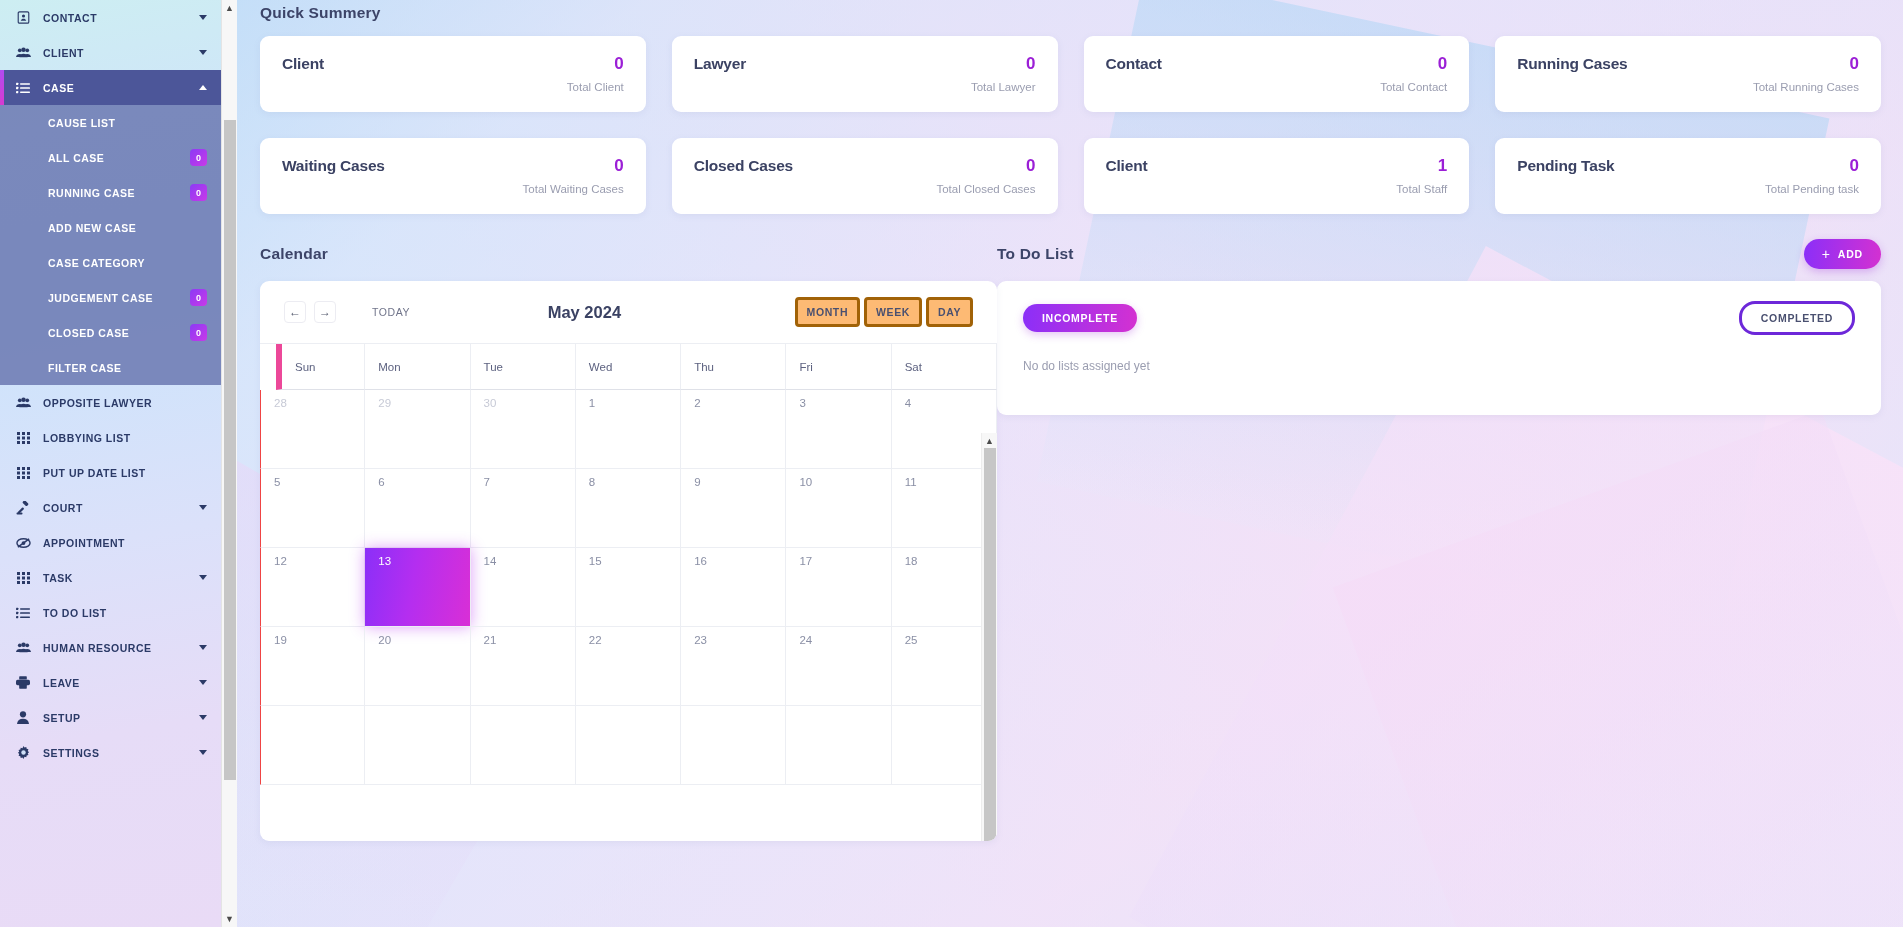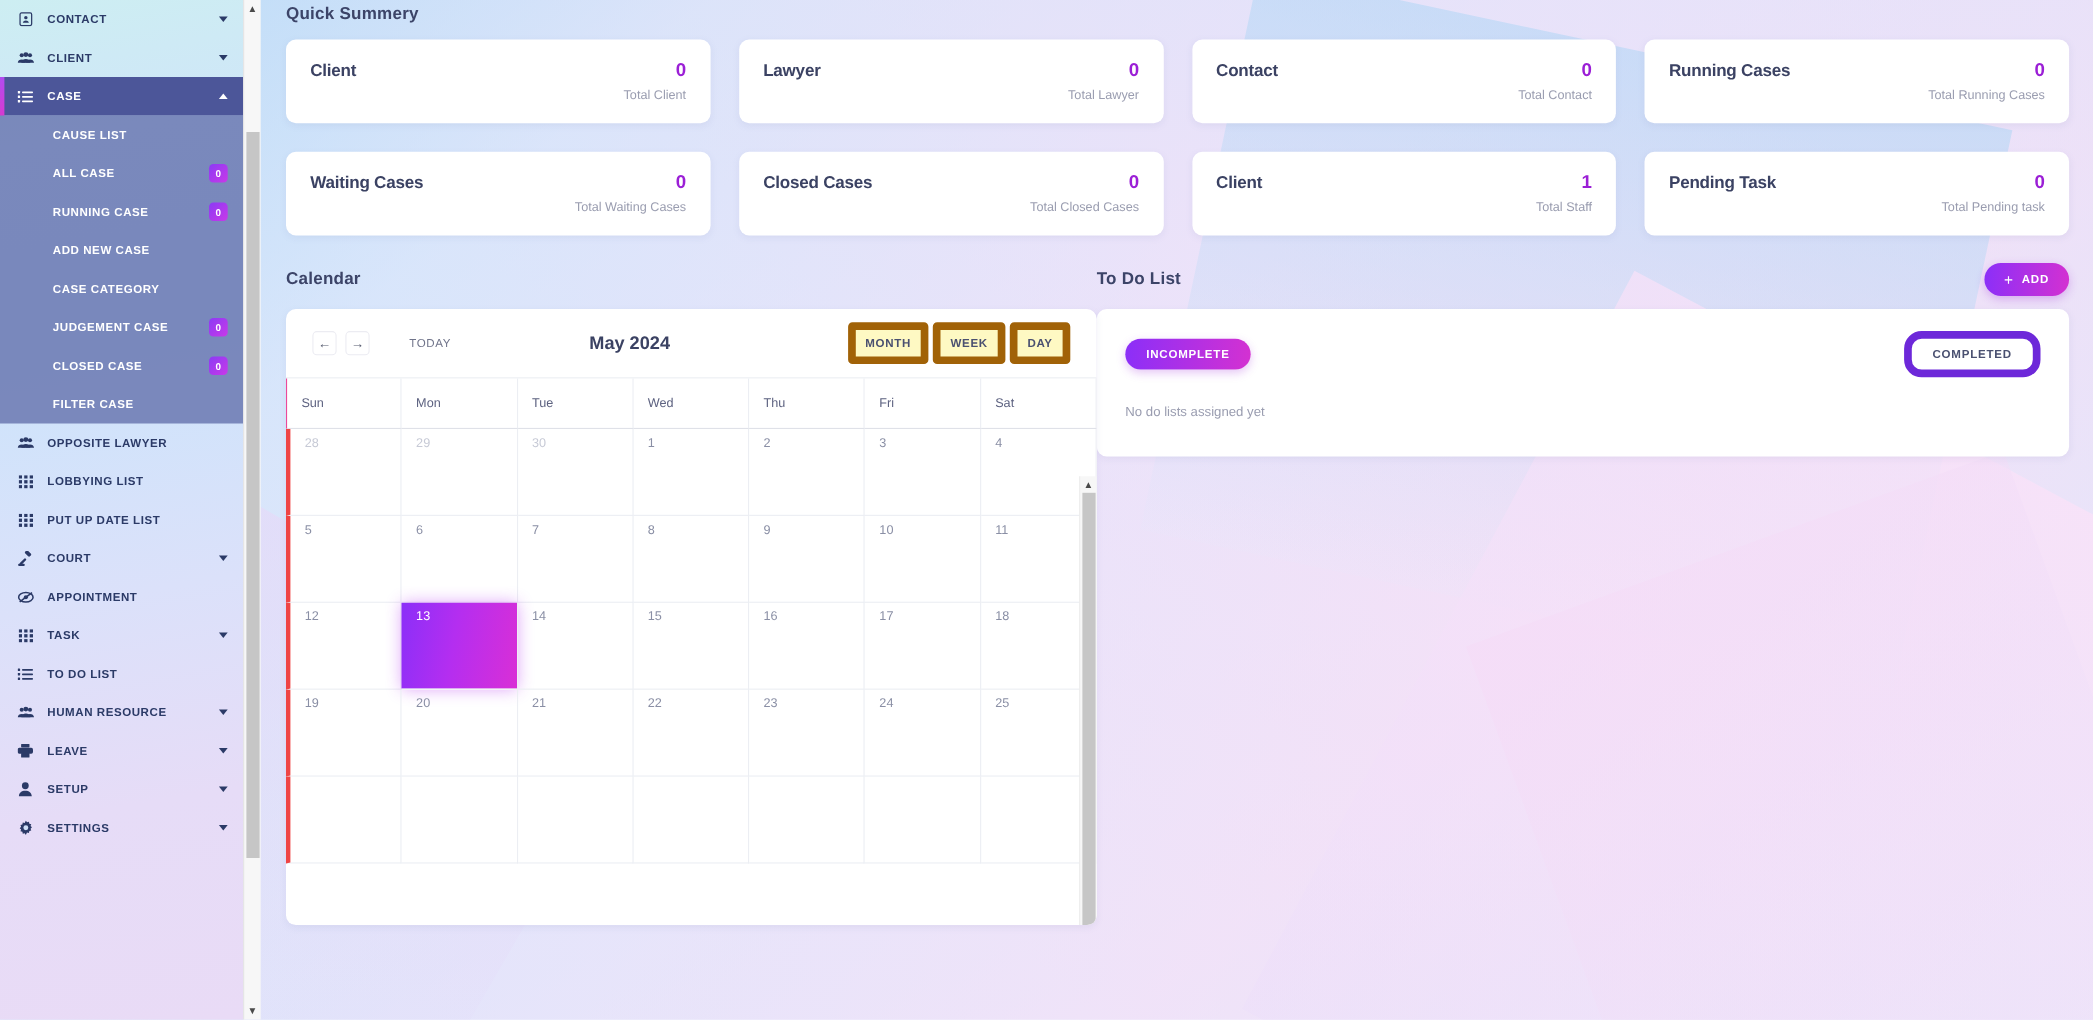--- a/index.html
+++ b/index.html
@@ -115,34 +115,34 @@
   .nav-btn {
     width: 22px; height: 22px; border: 1px solid #ececf2; border-radius: 4px; background: #fff;
     display: flex; align-items: center; justify-content: center; color: #555a6e; font-size: 12px; cursor: pointer;
   }
   .today-btn { font-size: 10.5px; font-weight: 400; letter-spacing: 0.6px; color: #70748a; margin-left: 24px;
     padding: 5px 4px; cursor: pointer; background: transparent; border: none; }
   .cal-title { flex: 1; text-align: center; font-size: 16.5px; font-weight: 700; color: #3b4263; margin-left: -40px; }
   .cal-views { display: flex; gap: 4px; }
   .view-btn {
     font-size: 10.5px; font-weight: 700; letter-spacing: 0.6px; color: #4a5070;
-    background: #fef9c3; border: 7px solid #a16207; border-radius: 4px; padding: 6px 9px; cursor: pointer;
+    background: #fdba74; border: 3px solid #a16207; border-radius: 4px; padding: 6px 9px; cursor: pointer;
   }
   .cal-grid { border-top: 1px solid #eceef3; }
   .cal-row { display: grid; grid-template-columns: repeat(7, 1fr); }
   .cal-head-cell {
     height: 46px; display: flex; align-items: center; padding-left: 13px;
     font-size: 11.5px; color: #5d6280; border-right: 1px solid #eceef3; border-bottom: 1px solid #dfe1e8;
   }
-  .cal-head-cell:first-child { border-left: 1px solid #ec4899; }
+  .cal-head-cell:first-child { border-left: 6px solid #ec4899; margin-left: 16px; }
   .cal-day-cell {
     height: 79px; border-right: 1px solid #eceef3; border-bottom: 1px solid #eceef3;
     padding: 7px 0 0 13px; font-size: 11.5px; color: #8a8fa5; position: relative;
   }
-  .cal-day-cell:first-child { border-left: 4px solid #ef4444; }
+  .cal-day-cell:first-child { border-left: 1px solid #ef4444; }
   .cal-day-cell.muted { color: #c7cad6; }
   .cal-day-cell.today {
     background: linear-gradient(100deg, #8b2ff8 0%, #b42ef0 45%, #d92fd6 100%);
     color: #fff; font-weight: 400;
     box-shadow: 0 0 14px rgba(180,46,240,0.45);
   }
   .cal-scroll-track {
     position: absolute; right: 0; top: 152px; bottom: 0; width: 16px;
     background: #f7f7f7; border-left: 1px solid #ededed;
   }
@@ -163,21 +163,21 @@
   }
   .todo-tabs { display: flex; align-items: center; justify-content: space-between; }
   .pill-filled {
     background: linear-gradient(95deg, #8b2ff8, #d431d1); color: #fff;
     font-size: 10.5px; font-weight: 700; letter-spacing: 0.7px;
     padding: 8px 19px; border-radius: 16px; border: none; cursor: pointer;
     box-shadow: 0 3px 9px rgba(160,50,220,0.28);
   }
   .pill-outline {
     background: #fff; color: #4a5070; font-size: 10.5px; font-weight: 700; letter-spacing: 0.7px;
-    padding: 8px 19px; border-radius: 16px; border: 7px solid #6d28d9; cursor: pointer;
+    padding: 8px 19px; border-radius: 16px; border: 3px solid #6d28d9; cursor: pointer;
   }
   .todo-empty { margin-top: 24px; font-size: 12px; color: #9a9db0; }
 </style>
 </head>
 <body>
 
 <div class="bg-shape bg-shape-3"></div>
 <div class="bg-shape bg-shape-1"></div>
 <div class="bg-shape bg-shape-2"></div>
 <div class="bg-shape bg-shape-4"></div>

